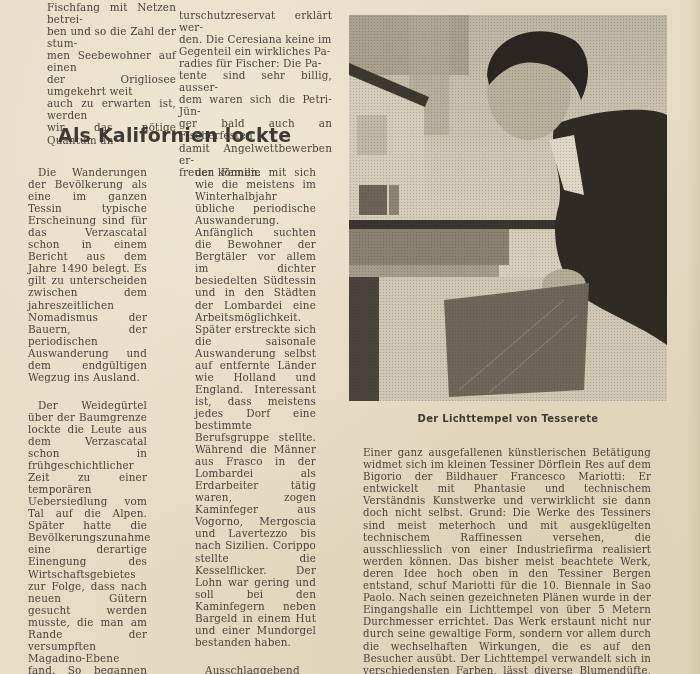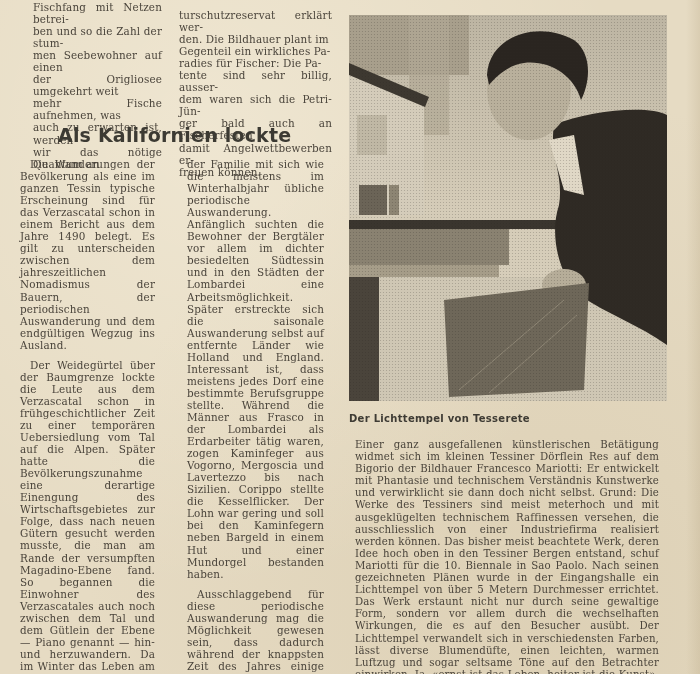--- a/index.html
+++ b/index.html
@@ -17,67 +17,66 @@
       #e6dbc3;
   }
   .col {
     position:absolute;
     font-size:10.4px;
     line-height:12.05px;
     text-align:justify;
     hyphens:manual;
     letter-spacing:0.15px;
   }
-  .col p { margin:8px; text-indent:0; }
+  .col p { margin:16px; text-indent:0; }
   .col p.indent { text-indent:10px; }
-  .c1-top { left:33px; top:1px; width:129px; }
+  .c1-top { left:47px; top:1px; width:129px; }
   .c2-top { left:179px; top:9px; width:153px; }
   .headline {
     position:absolute; left:58px; top:124px; width:240px;
     font-family:"DejaVu Sans", sans-serif; font-weight:bold;
     font-size:19px; letter-spacing:0.2px; color:#3c3a33;
     white-space:nowrap;
   }
   .c1 { left:12px; top:150px; width:151px; }
   .c2 { left:179px; top:150px; width:153px; }
   .photo {
     position:absolute; left:349px; top:15px; width:318px; height:386px;
     background:#cfc6b2; overflow:hidden;
   }
   .photo svg { display:block; }
   .caption {
-    position:absolute; left:349px; top:413px; width:318px; text-align:left;
+    position:absolute; left:349px; top:413px; width:318px; text-align:center;
     font-family:"DejaVu Sans", sans-serif; font-weight:bold; font-size:10px;
     color:#3e3b34; letter-spacing:0.3px;
   }
   .c3 { left:347px; top:431px; width:320px; font-size:10.2px; line-height:12.1px; }
   .credit-row { display:flex; justify-content:space-between; }
   .edge-right {
     position:absolute; right:0; top:0; width:14px; height:674px;
     background:linear-gradient(to right, rgba(0,0,0,0), rgba(160,140,100,0.18));
   }
 </style>
 </head>
 <body>
 
 <div class="paper"></div>
 
 <div class="col c1-top">
   <div>Fischfang mit Netzen betrei-</div>
   <div>ben und so die Zahl der stum-</div>
   <div>men Seebewohner auf einen</div>
   <div>der Origliosee umgekehrt weit</div>
-  <div>mehr Fische aufnehmen, was</div>
   <div>auch zu erwarten ist, werden</div>
   <div>wir das nötige Quantum an</div>
 </div>
 
 <div class="col c2-top">
   <div>turschutzreservat erklärt wer-</div>
-  <div>den. Die Bildhauer plant im</div>
+  <div>den. Die Ceresiana keine im</div>
   <div>Gegenteil ein wirkliches Pa-</div>
   <div>radies für Fischer: Die Pa-</div>
   <div>tente sind sehr billig, ausser-</div>
   <div>dem waren sich die Petri-Jün-</div>
   <div>ger bald auch an Fischerfesten</div>
   <div>damit Angelwettbewerben er-</div>
   <div>freuen können.</div>
 </div>
 
 <div class="headline">Als Kalifornien lockte</div>

